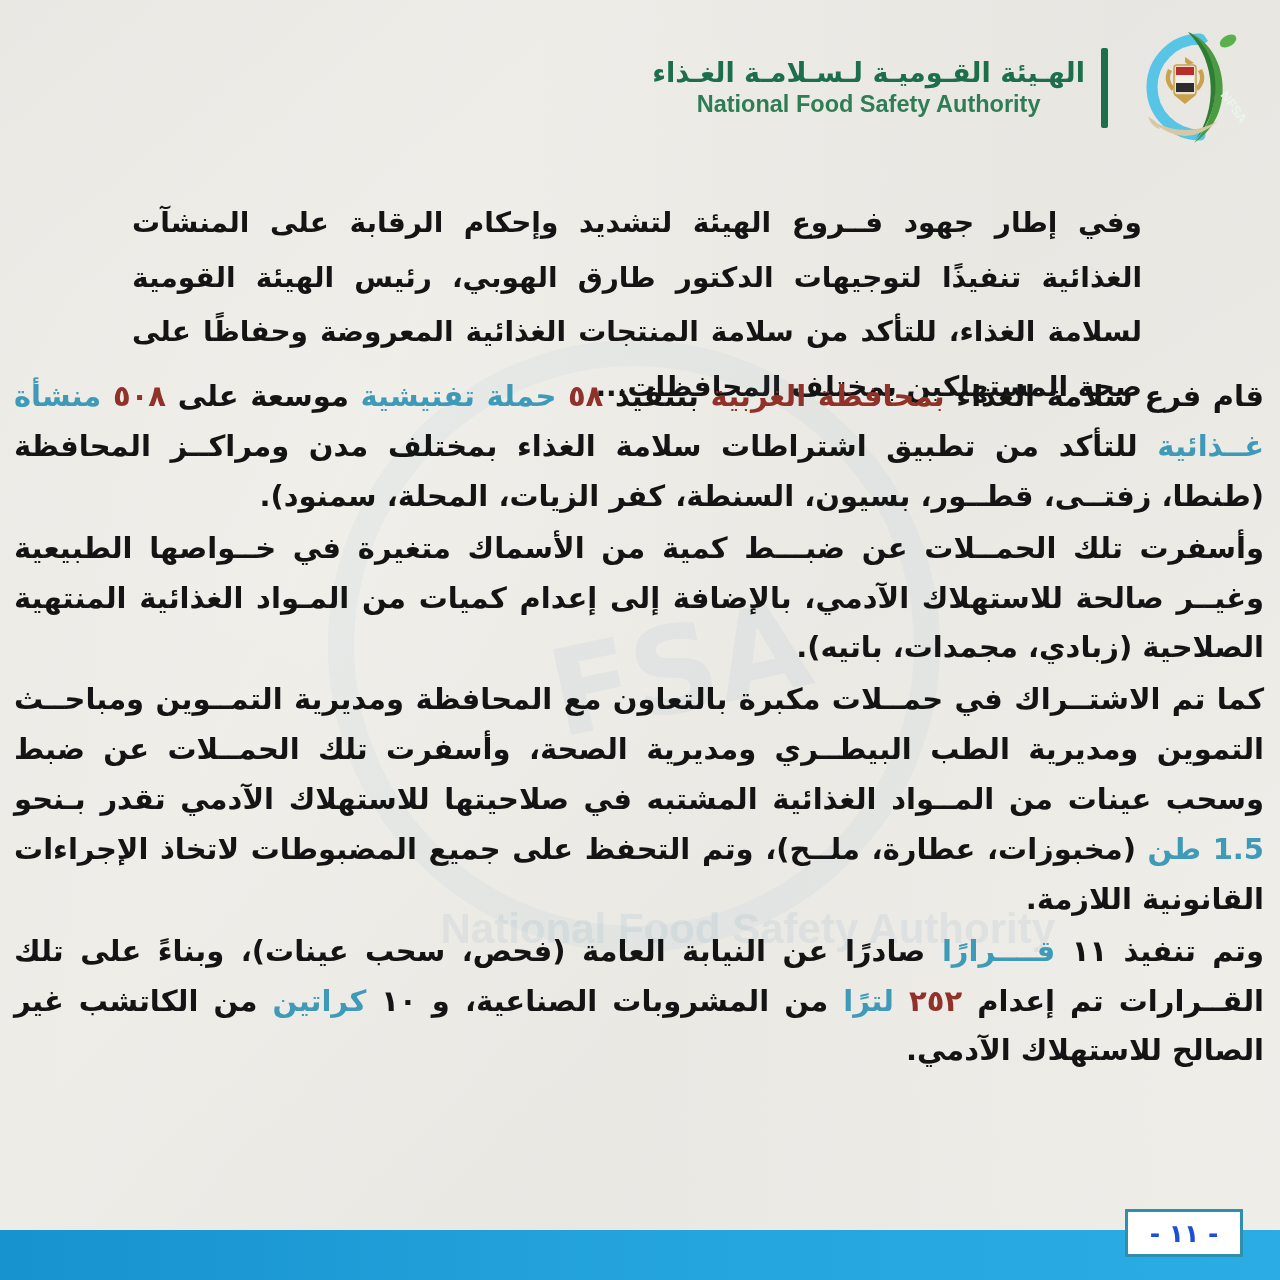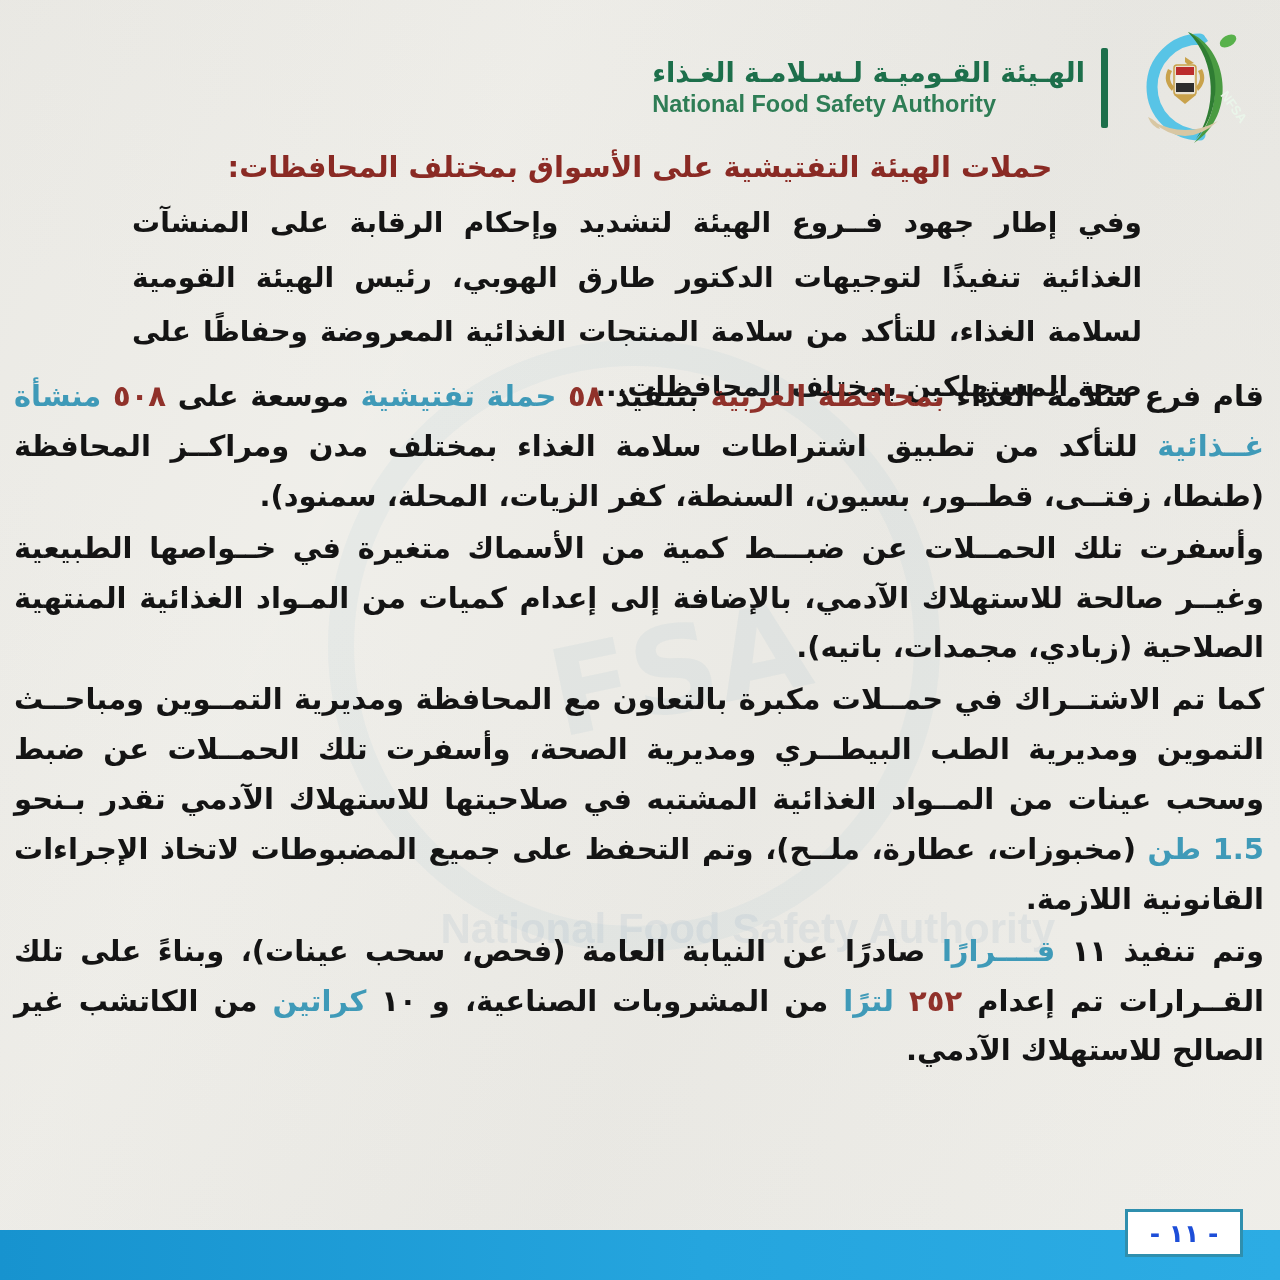--- a/index.html
+++ b/index.html
@@ -19,21 +19,21 @@
       #efeee9;
   }
   
   .header{
     position:absolute;top:28px;left:0;right:0;height:120px;
     direction:ltr;
     display:flex;justify-content:flex-end;align-items:center;
     padding-right:28px;box-sizing:border-box;
   }
   .logo-text{
-    text-align:left;margin-right:16px;
+    text-align:center;margin-right:16px;
   }
   .logo-text .ar{
     color:#1d6f4b;font-weight:bold;font-size:27px;line-height:1.2;
     letter-spacing:1px;
   }
   .logo-text .en{
     color:#2e7d55;font-size:23.5px;font-weight:bold;line-height:1.3;
     font-family:"Liberation Sans","DejaVu Sans",sans-serif;
   }
   .logo-divider{
@@ -132,21 +132,20 @@
         <path d="M50 66 h22 l-11 9 z" fill="#c9a24b"></path>
         <path d="M44 40 q -6 12 4 22 l 2 -4 q -7 -8 -2 -16 z" fill="#c9a24b"></path>
         <path d="M78 40 q 6 12 -4 22 l -2 -4 q 7 -8 2 -16 z" fill="#c9a24b"></path>
       </g>
 
       <path d="M28 92 Q 61 122 94 92 Q 62 110 28 92 Z" fill="#d8c7a3"></path>
       <path d="M24 88 q 4 10 12 12 q -2 -8 -12 -12 z" fill="#d8c7a3"></path>
     </svg>
   </div>
 
-  <div class="doc-title">حملات الهيئة التفتيشية على الأسواق بمختلف المحافظات:</div>
 
   <div class="intro">وفي إطار جهود فــروع الهيئة لتشديد وإحكام الرقابة على المنشآت الغذائية تنفيذًا لتوجيهات الدكتور طارق الهوبي، رئيس الهيئة القومية لسلامة الغذاء، للتأكد من سلامة المنتجات الغذائية المعروضة وحفاظًا على صحة المستهلكين بمختلف المحافظات...</div>
 
   <div class="body-text">
     <p><span class="seg-k">قام فرع سلامة الغذاء </span><span class="seg-r">بمحافظة الغربية</span><span class="seg-k"> بتنفيذ </span><span class="seg-r">٥٨</span><span class="seg-k"> </span><span class="seg-t">حملة تفتيشية</span><span class="seg-k"> موسعة على </span><span class="seg-r">٥٠٨</span><span class="seg-k"> </span><span class="seg-t">منشأة غــذائية</span><span class="seg-k"> للتأكد من تطبيق اشتراطات سلامة الغذاء بمختلف مدن ومراكــز المحافظة (طنطا، زفتــى، قطــور، بسيون، السنطة، كفر الزيات، المحلة، سمنود).</span></p>
     <p><span class="seg-k">وأسفرت تلك الحمــلات عن ضبـــط كمية من الأسماك متغيرة في خــواصها الطبيعية وغيــر صالحة للاستهلاك الآدمي، بالإضافة إلى إعدام كميات من المـواد الغذائية المنتهية الصلاحية (زبادي، مجمدات، باتيه).</span></p>
     <p><span class="seg-k">كما تم الاشتــراك في حمــلات مكبرة بالتعاون مع المحافظة ومديرية التمــوين ومباحــث التموين ومديرية الطب البيطــري ومديرية الصحة، وأسفرت تلك الحمــلات عن ضبط وسحب عينات من المــواد الغذائية المشتبه في صلاحيتها للاستهلاك الآدمي تقدر بـنحو </span><span class="seg-t">1.5 طن</span><span class="seg-k"> (مخبوزات، عطارة، ملــح)، وتم التحفظ على جميع المضبوطات لاتخاذ الإجراءات القانونية اللازمة.</span></p>
     <p><span class="seg-k">وتم تنفيذ ١١ </span><span class="seg-t">قــــرارًا</span><span class="seg-k"> صادرًا عن النيابة العامة (فحص، سحب عينات)، وبناءً على تلك القــرارات تم إعدام </span><span class="seg-r">٢٥٢</span><span class="seg-k"> </span><span class="seg-t">لترًا</span><span class="seg-k"> من المشروبات الصناعية، و ١٠ </span><span class="seg-t">كراتين</span><span class="seg-k"> من الكاتشب غير الصالح للاستهلاك الآدمي.</span></p>
   </div>
 

